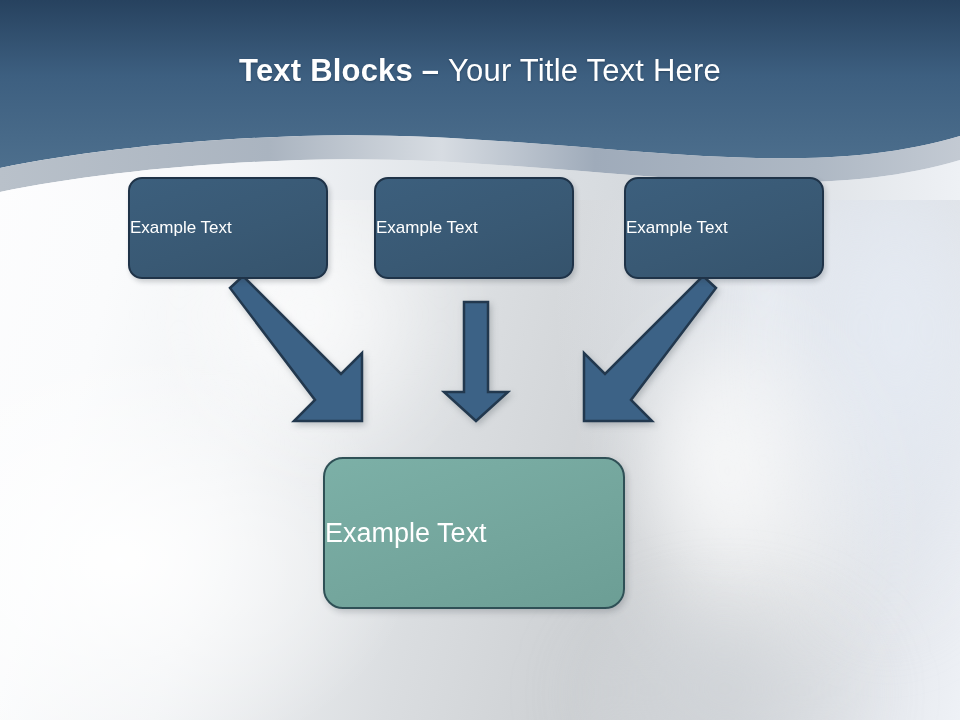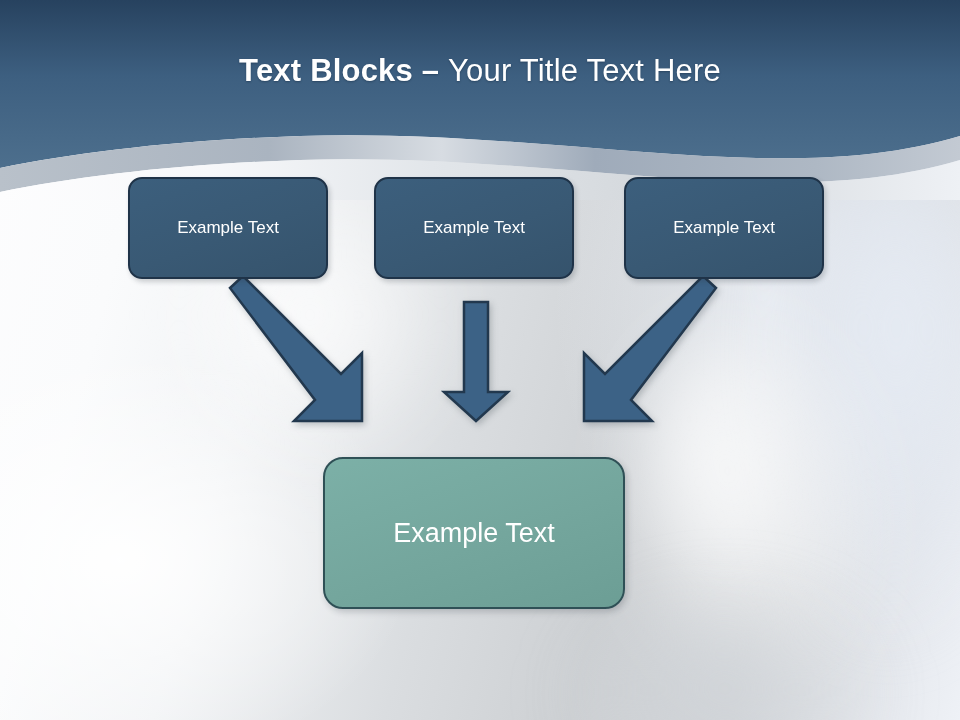--- a/index.html
+++ b/index.html
@@ -81,21 +81,20 @@
   }
   .title .strong { font-weight: bold; }
   .title .light  { font-weight: normal; }
 
   
   .box {
     position: absolute;
     box-sizing: border-box;
     display: flex;
     align-items: center;
-    justify-content: center;
     color: #ffffff;
     text-align: center;
   }
   .box-top {
     width: 200px;
     height: 102px;
     border-radius: 14px;
     background: linear-gradient(160deg, #3c5f7d 0%, #395974 55%, #35536c 100%);
     border: 2px solid #1f3348;
     font-size: 17px;

